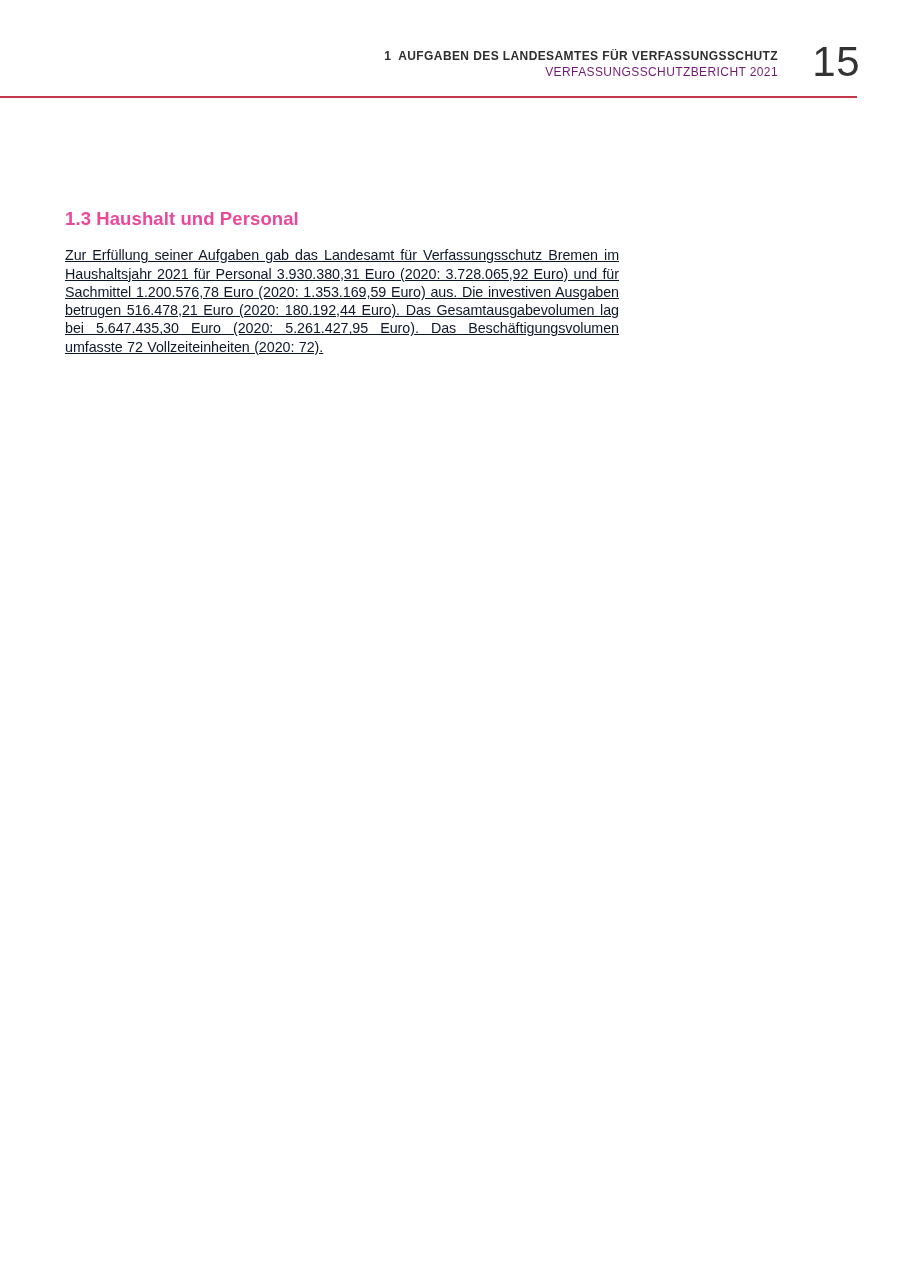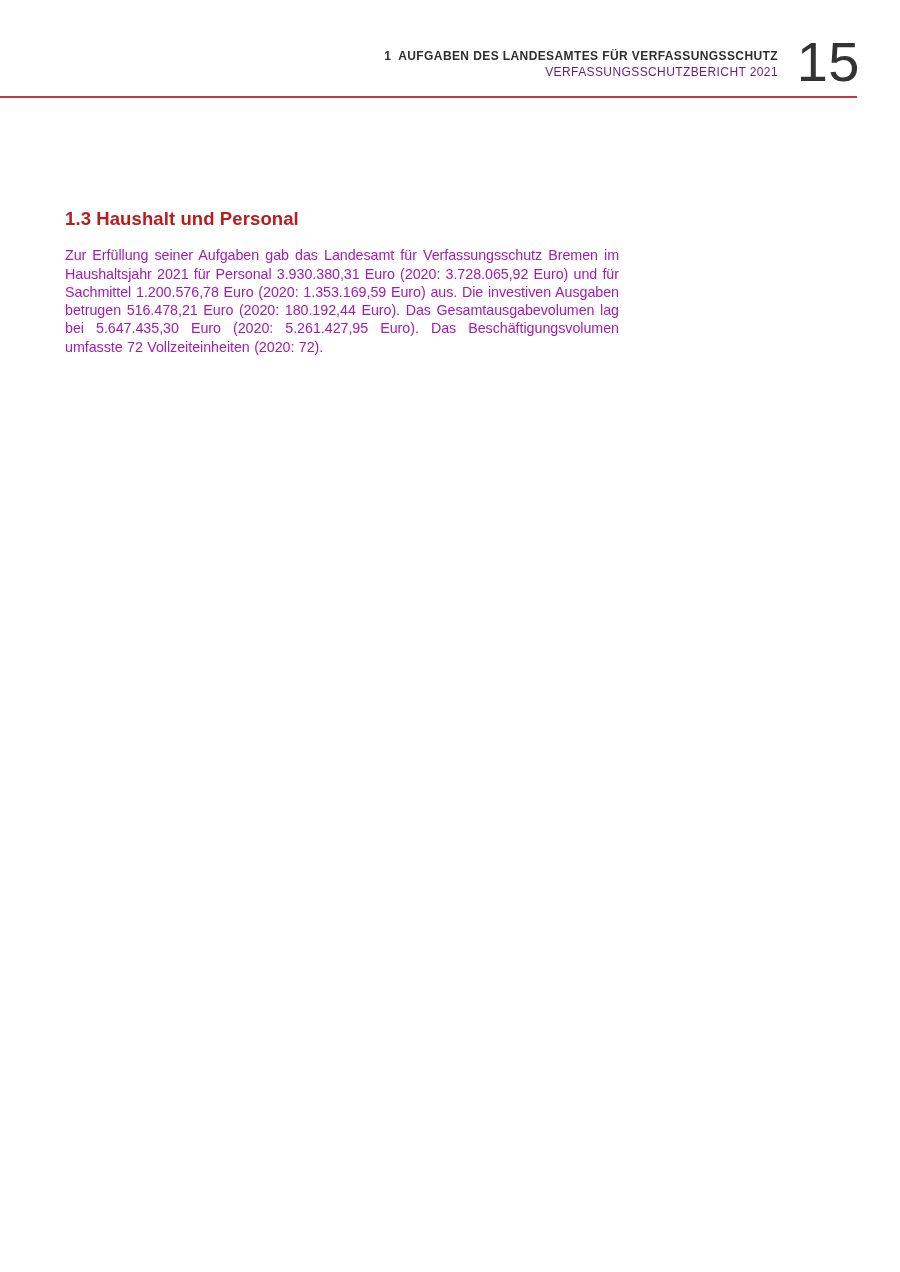--- a/index.html
+++ b/index.html
@@ -39,21 +39,21 @@
     letter-spacing: 0.4px;
     color: #701a75;
     line-height: 16px;
   }
   .page-number {
     position: absolute;
     top: 40px;
     right: 40px;
     width: 80px;
     text-align: right;
-    font-size: 56px;
+    font-size: 42px;
     font-weight: 400;
     color: #333333;
     line-height: 44px;
     letter-spacing: 0.5px;
   }
   .header-rule {
     position: absolute;
     top: 96px;
     left: 0;
     width: 857px;
@@ -62,35 +62,36 @@
   }
 
   
   .section-heading {
     position: absolute;
     top: 193px;
     left: 65px;
     width: 560px;
     font-size: 18.5px;
     font-weight: bold;
-    color: #b91c1c;
+    color: #ec4899;
     letter-spacing: 0.1px;
   }
   .body-paragraph {
     position: absolute;
     top: 232px;
     left: 65px;
     width: 554px;
     font-size: 14.3px;
     line-height: 18.3px;
-    color: #a21caf;
+    color: #0f172a;
     text-align: justify;
     letter-spacing: -0.05px;
     hyphens: manual;
     word-spacing: 0.5px;
+    text-decoration: underline;
   }
 </style>
 </head>
 <body>
 
 <div class="page">
 
   <div class="running-header">
     <div class="line1">1  AUFGABEN DES LANDESAMTES FÜR VERFASSUNGSSCHUTZ</div>
     <div class="line2">VERFASSUNGSSCHUTZBERICHT 2021</div>

